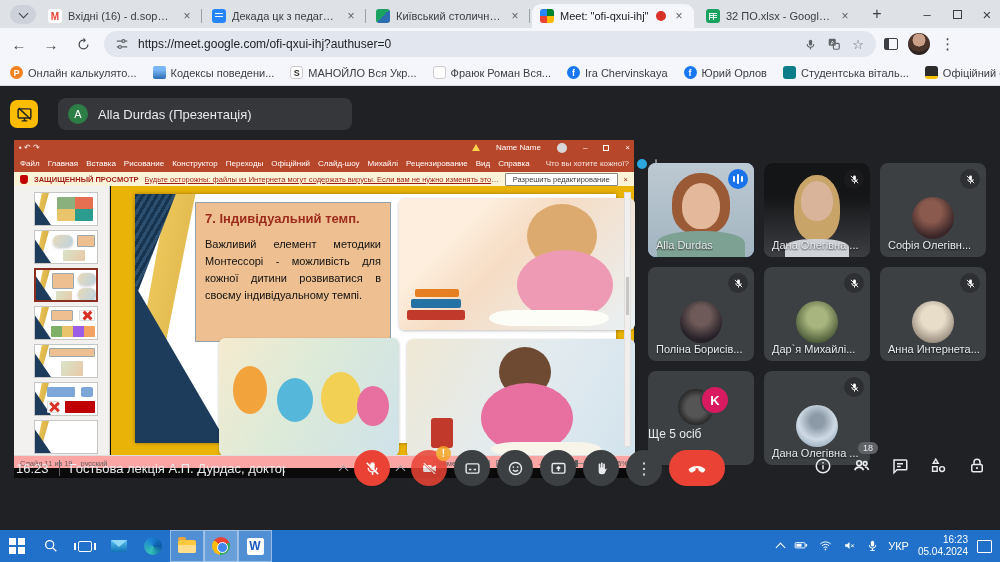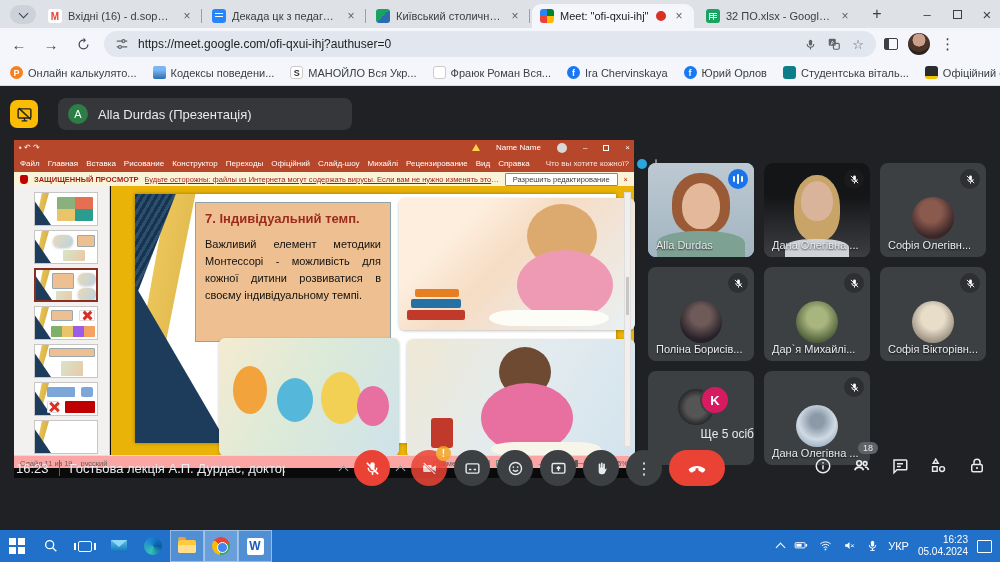--- a/index.html
+++ b/index.html
@@ -65,21 +65,21 @@
   .torso{position:absolute;left:50%;transform:translateX(-50%);bottom:0;border-radius:45% 45% 0 0}
   .avcircle{position:absolute;left:50%;top:34px;transform:translateX(-50%);width:42px;height:42px;border-radius:50%}
   .g-sofia{background:radial-gradient(circle at 45% 35%,#8a5a4e 0 30%,#3a2628 70%)}
   .g-polina{background:radial-gradient(circle at 50% 35%,#6e5a58 0 28%,#262028 70%)}
   .g-darya{background:radial-gradient(circle at 50% 40%,#a8b57e 0 30%,#4d5c39 75%)}
   .g-valeria{background:radial-gradient(circle at 55% 35%,#7e4a42 0 30%,#221a1e 72%)}
   .g-anna{background:radial-gradient(circle at 50% 40%,#e7ddc9 0 35%,#95897b 78%)}
   .g-dana2{background:radial-gradient(circle at 50% 38%,#8c9aa8 0 20%,#cfdae4 55%,#9fb2c2 80%)}
   .grp1{position:absolute;left:30px;top:18px;width:36px;height:36px;border-radius:50%;background:radial-gradient(circle,#555 0 40%,#222 75%)}
   .grp2{position:absolute;left:52px;top:14px;width:30px;height:30px;border-radius:50%;background:#d81b60;color:#fff;font-size:13px;font-weight:bold;display:flex;align-items:center;justify-content:center;border:2px solid #3c4043}
-  .grplabel{position:absolute;left:0;right:0;top:56px;text-align:right;color:#e8eaed;font-size:12px}
+  .grplabel{position:absolute;left:0;right:0;top:56px;text-align:left;color:#e8eaed;font-size:12px}
   
   #bottombar{position:absolute;left:0;bottom:32px;right:0;height:56px}
   #meetinfo{position:absolute;left:16px;top:18px;display:flex;align-items:center;gap:10px;color:#e8eaed;font-size:13px}
   #meetinfo .div{width:1px;height:16px;background:#5f6368}
   #meetinfo .mtitle{max-width:215px;white-space:nowrap;overflow:hidden}
   #controls{position:absolute;left:340px;top:8px;display:flex;align-items:center;gap:7px}
   .chev{width:7px;height:7px;border-left:1.8px solid #9aa0a6;border-top:1.8px solid #9aa0a6;transform:rotate(45deg);margin-top:4px}
   .cbtn{width:36px;height:36px;border-radius:50%;background:#3c4043;display:flex;align-items:center;justify-content:center;position:relative}
   .cbtn.red{background:#ea4335}
   .badge-excl{position:absolute;top:-4px;right:-4px;width:15px;height:15px;border-radius:50%;background:#f5a623;color:#fff;font-size:10px;font-weight:bold;display:flex;align-items:center;justify-content:center}
@@ -502,21 +502,21 @@
     </div>
     <div class="tile">
       <div class="avcircle g-anna"></div>
       <div class="micoff">
           <svg width="11" height="11" viewBox="0 0 24 24">
             <path d="M12 3a3 3 0 0 1 3 3v5a3 3 0 0 1-6 0V6a3 3 0 0 1 3-3z" fill="#fff"></path>
             <path d="M6 11a6 6 0 0 0 12 0M12 17v4" stroke="#fff" stroke-width="2" fill="none"></path>
             <path d="M4 4l16 16" stroke="#fff" stroke-width="2"></path>
           </svg>
         </div>
-      <span class="tname">Софія Вікторівн...</span>
+      <span class="tname">Анна Интернета...</span>
     </div>
     <div class="tile">
       <div class="grp1"></div>
       <div class="grp2">K</div>
       <span class="grplabel">Ще 5 осіб</span>
     </div>
     <div class="tile">
       <div class="avcircle g-dana2"></div>
       <div class="micoff">
           <svg width="11" height="11" viewBox="0 0 24 24">

